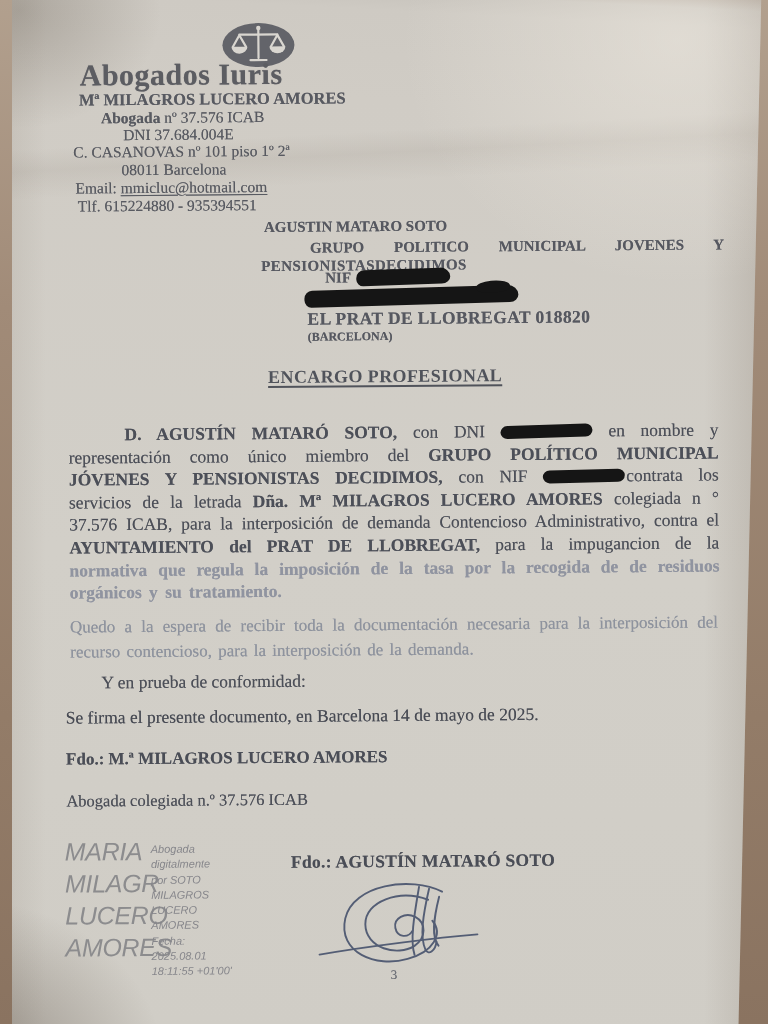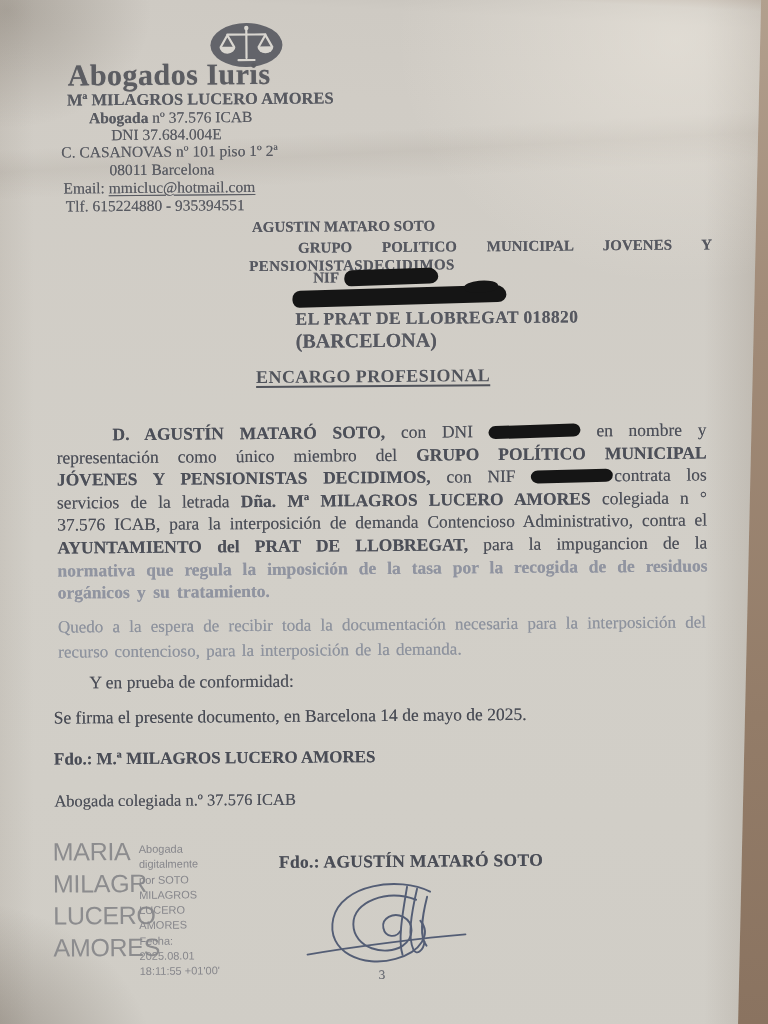--- a/index.html
+++ b/index.html
@@ -8,20 +8,21 @@
 
   .stage {
     position:relative; width:768px; height:1024px;
     background:linear-gradient(180deg,#b2a08e 0%,#a18b78 30%,#937c68 70%,#8a7360 100%);
   }
 
   .paper {
     position:absolute; inset:0;
     clip-path:polygon(0 0, 99.1% 0, 96.1% 100%, 0 100%);
     background:linear-gradient(183deg,#b2a79c 0px,#c8c4bd 12px,#cecac3 30px,#d0ccc5 120px,#d2cfc8 55%,#d0cdc6 100%);
+    margin-left:12px;
   }
   .paper::before {
     content:""; position:absolute; inset:0;
     background:
       radial-gradient(52% 34% at 88% 4%, rgba(238,233,224,0.55), transparent 70%),
       radial-gradient(42% 26% at -6% 104%, rgba(70,57,45,0.42), transparent 62%),
       radial-gradient(26% 16% at 1% 1%, rgba(92,82,70,0.30), transparent 72%),
       linear-gradient(90deg, rgba(118,104,90,0.10) 0px, transparent 34px),
       linear-gradient(270deg, rgba(112,98,84,0.22) 0px, transparent 64px),
       linear-gradient(177deg, transparent 150px, rgba(118,106,94,0.10) 172px, transparent 200px);
@@ -46,21 +47,21 @@
   .lh-mail u { text-underline-offset:2px; }
   .lh-tlf  { left:68px; top:195px; }
 
   
   .rc { font-weight:bold; font-size:15px; color:#565860; }
   .rc-name { left:254px; top:218px; }
   .rc-org1 { left:300px; top:239px; word-spacing:26px; }
   .rc-org2 { left:251px; top:257px; letter-spacing:0.4px; }
   .rc-nif  { left:315px; top:269px; }
   .rc-city { left:297px; top:308px; font-size:17.5px; letter-spacing:0.4px; }
-  .rc-prov { left:297px; top:329px; font-size:20px; }
+  .rc-prov { left:297px; top:329px; font-size:12px; }
 
   .redact { display:inline-block; background:#151515; border-radius:9px 12px 10px 8px / 55% 65% 50% 50%; }
   .bar-nif { width:94px; height:16px; vertical-align:-3px; margin-left:5px; transform:rotate(-1.6deg); }
   .bar-addr { left:294px; top:288px; width:214px; height:17px; transform:rotate(-1.2deg); }
   .bar-addr::after { content:""; position:absolute; right:8px; top:-5px; width:34px; height:12px; background:#151515; border-radius:50% 60% 40% 50%; transform:rotate(-4deg); }
   .bar-inline { height:13px; border-radius:7px/50%; vertical-align:-1px; }
   .bar-dni1 { width:92px; transform:rotate(-1.4deg); }
   .bar-nif1 { width:82px; transform:rotate(-1deg); margin-right:1px; }
 
   .title { left:257px; top:366px; font-size:18px; font-weight:bold; color:#50535b; letter-spacing:0.4px;
@@ -71,21 +72,21 @@
   .p1 .faded { color:#9094a0; text-shadow:0 0 0.6px rgba(144,148,160,0.8); }
   .p2 { left:57px; top:612px; width:648px; font-size:17px; line-height:25px; color:#8e939e; word-spacing:2px; text-shadow:0 0 0.6px rgba(142,147,158,0.8); }
   .p3 { left:88px; top:670px; font-size:17.5px; }
   .p4 { left:52px; top:705px; font-size:17.5px; color:#474a53; }
   .fdo1 { left:52px; top:747px; font-size:17px; font-weight:bold; color:#4a4d56; }
   .cred { left:52px; top:789px; font-size:16.5px; }
   .fdo2 { left:276px; top:851px; font-size:17.5px; font-weight:bold; color:#4a4d56; letter-spacing:0.3px; }
 
   .dsig-name { left:50px; top:833px; width:96px; font-family:"Liberation Sans", sans-serif; font-size:25px; line-height:32px; color:#8c8c8e; letter-spacing:-0.3px; }
   .dsig-det  { left:136px; top:840px; width:80px; font-family:"Liberation Sans", sans-serif; font-size:11px; line-height:15.3px; color:#86868b; white-space:normal; }
-  .dsig-det div, .dsig-name div { white-space:nowrap; }
+  .dsig-det div, .dsig-name div { white-space:nowrap;font-style:italic; }
 
   .sig { left:292px; top:878px; }
   .pagenum { left:375px; top:967px; font-size:13px; color:#70737a; }
 </style>
 </head>
 <body>
 
 <div class="stage">
   <div class="paper">
     <div class="content">

